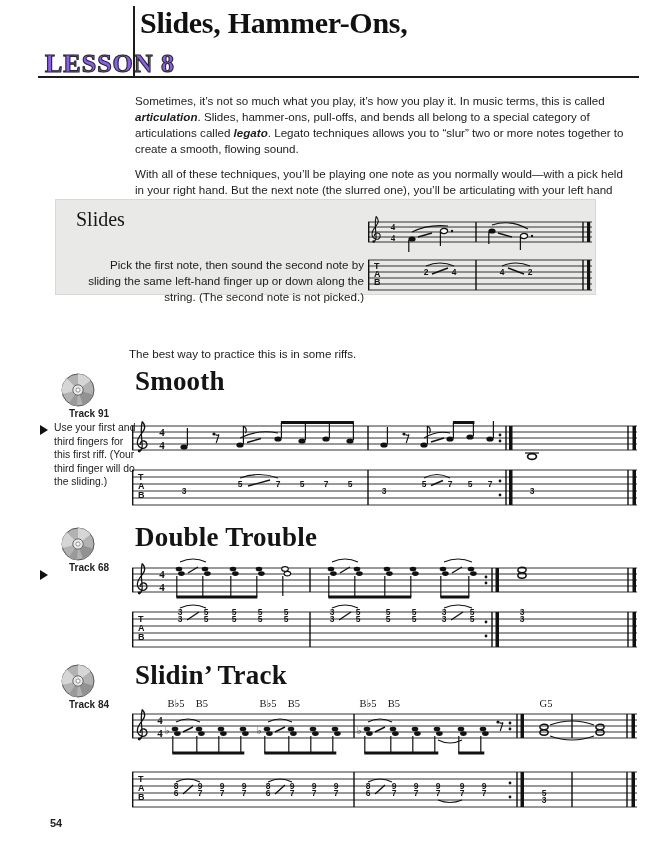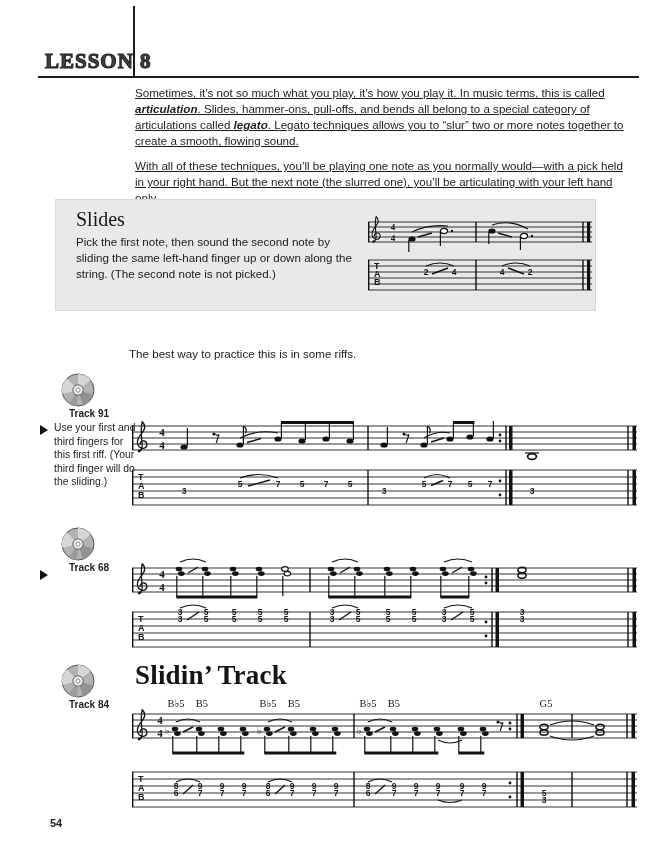--- a/index.html
+++ b/index.html
@@ -1,37 +1,37 @@
 <!DOCTYPE html>
 <html><head>
 <meta charset="utf-8">
 <style>
   html,body{margin:0;padding:0;background:#888;}
   .page{position:relative;width:648px;height:864px;background:#fff;margin:0 auto;
         font-family:"Liberation Sans",sans-serif;color:#161616;overflow:hidden;}
   
   .lesson-badge{position:absolute;left:45px;top:49px;font-family:"Liberation Serif",serif;
-        font-weight:700;font-size:21px;letter-spacing:1px;color:#404040;
+        font-weight:700;font-size:26px;letter-spacing:1px;color:#8b5cf6;
         -webkit-text-stroke:1.1px #2b2b2b;text-shadow:0 0 1px #444;}
   .vline{position:absolute;left:133px;top:6px;width:2px;height:71px;background:#1b1b1b;}
   .hrule{position:absolute;left:38px;top:76px;width:601px;height:2px;background:#1b1b1b;}
   .page-title{position:absolute;left:140px;top:7px;font-family:"Liberation Serif",serif;
         font-weight:700;font-size:30px;line-height:31px;letter-spacing:-0.3px;color:#111;}
   
   .cdwrap{position:absolute;width:64px;text-align:center;}
   .track{font-size:10px;font-weight:700;margin-top:1px;color:#222;}
   .body-text{position:absolute;left:135px;width:497px;font-size:11.6px;line-height:16px;color:#1c1c1c;}
-  .body-text p{margin:0 0 9px 0;text-decoration:underline;}
+  .body-text p{margin:8px 0 9px 0;}
   .bi{font-weight:700;font-style:italic;}
   
-  .slides-box{position:absolute;left:55px;top:199px;width:541px;height:112px;
-        background:#e9e9e7;border:1px solid #d8d8d5;box-sizing:border-box;}
+  .slides-box{position:absolute;left:55px;top:199px;width:541px;height:96px;
+        background:#e9e9e7;border:1px solid #d8d8d5;box-sizing:border-box;text-align:right;}
   .box-title{position:absolute;left:20px;top:8px;font-family:"Liberation Serif",serif;
         font-size:20px;color:#161616;}
-  .box-body{position:absolute;left:20px;top:34px;width:288px;font-size:11.6px;line-height:16px;color:#1c1c1c;}
+  .box-body{position:absolute;left:20px;top:57px;width:288px;font-size:11.6px;line-height:16px;color:#1c1c1c;}
   .practice-line{position:absolute;left:129px;top:347px;font-size:11.6px;color:#1c1c1c;}
   
   .riff-title{position:absolute;left:135px;font-family:"Liberation Serif",serif;
         font-weight:700;font-size:27px;color:#141414;letter-spacing:0.2px;}
   .side-note{position:absolute;left:54px;width:86px;font-size:10.4px;line-height:13.5px;color:#1c1c1c;}
   .arrow{position:absolute;left:40px;width:0;height:0;border-left:8px solid #111;
         border-top:5px solid transparent;border-bottom:5px solid transparent;}
   .pageno{position:absolute;left:50px;top:817px;font-size:11px;font-weight:700;color:#222;}
   
   svg{display:block;}
@@ -98,20 +98,21 @@
       <circle cx="21" cy="17" r="2.1" fill="#fff" stroke="#777" stroke-width="0.8"></circle>
     </g>
   </defs>
 </svg>
 
 <div class="page">
 
   <div class="lesson-badge">LESSON 8</div>
   <div class="vline"></div>
   <div class="page-title">
+    <div>Slides, Hammer-Ons,</div>
   </div>
   <div class="hrule"></div>
 
   <div class="body-text" style="top:85px;">
     <p><span>Sometimes, it’s not so much what you play, it’s how you play it. In music terms, this is called </span><span class="bi">articulation</span><span>. Slides, hammer-ons, pull-offs, and bends all belong to a special category of articulations called </span><span class="bi">legato</span><span>. Legato techniques allows you to “slur” two or more notes together to create a smooth, flowing sound.</span></p>
     <p>With all of these techniques, you’ll be playing one note as you normally would—with a pick held in your right hand. But the next note (the slurred one), you’ll be articulating with your left hand only.</p>
   </div>
 
   <div class="slides-box">
     <div class="box-title">Slides</div>
@@ -180,20 +181,21 @@
   </div>
 
   <div class="practice-line">The best way to practice this is in some riffs.</div>
 
   <div class="cdwrap" style="left:57px;top:373px;">
     <svg width="42" height="34" viewBox="0 0 42 34">
         <use href="#cd"></use>
       </svg>
     <div class="track">Track 91</div>
   </div>
+  <div class="riff-title" style="top:366px;">Smooth</div>
   <div class="arrow" style="top:425px;"></div>
   <div class="side-note" style="top:421px;">Use your first and third fingers for this first riff. (Your third finger will do the sliding.)</div>
 
   <svg class="mus" style="left:132px;top:412px;" width="505" height="112" viewBox="0 0 505 112">
     <g class="sl">
         <line x1="0" y1="14" x2="505" y2="14"></line>
         <line x1="0" y1="20" x2="505" y2="20"></line>
         <line x1="0" y1="26" x2="505" y2="26"></line>
         <line x1="0" y1="32" x2="505" y2="32"></line>
         <line x1="0" y1="38" x2="505" y2="38"></line>
@@ -295,20 +297,21 @@
       <rect class="thick" x="500.5" y="58" width="3.5" height="35"></rect>
     </g>
   </svg>
 
   <div class="cdwrap" style="left:57px;top:527px;">
     <svg width="42" height="34" viewBox="0 0 42 34">
         <use href="#cd"></use>
       </svg>
     <div class="track">Track 68</div>
   </div>
+  <div class="riff-title" style="top:522px;">Double Trouble</div>
   <div class="arrow" style="top:570px;"></div>
 
   <svg class="mus" style="left:132px;top:556px;" width="505" height="108" viewBox="0 0 505 108">
     <g class="sl">
         <line x1="0" y1="12" x2="505" y2="12"></line>
         <line x1="0" y1="18" x2="505" y2="18"></line>
         <line x1="0" y1="24" x2="505" y2="24"></line>
         <line x1="0" y1="30" x2="505" y2="30"></line>
         <line x1="0" y1="36" x2="505" y2="36"></line>
       </g>

